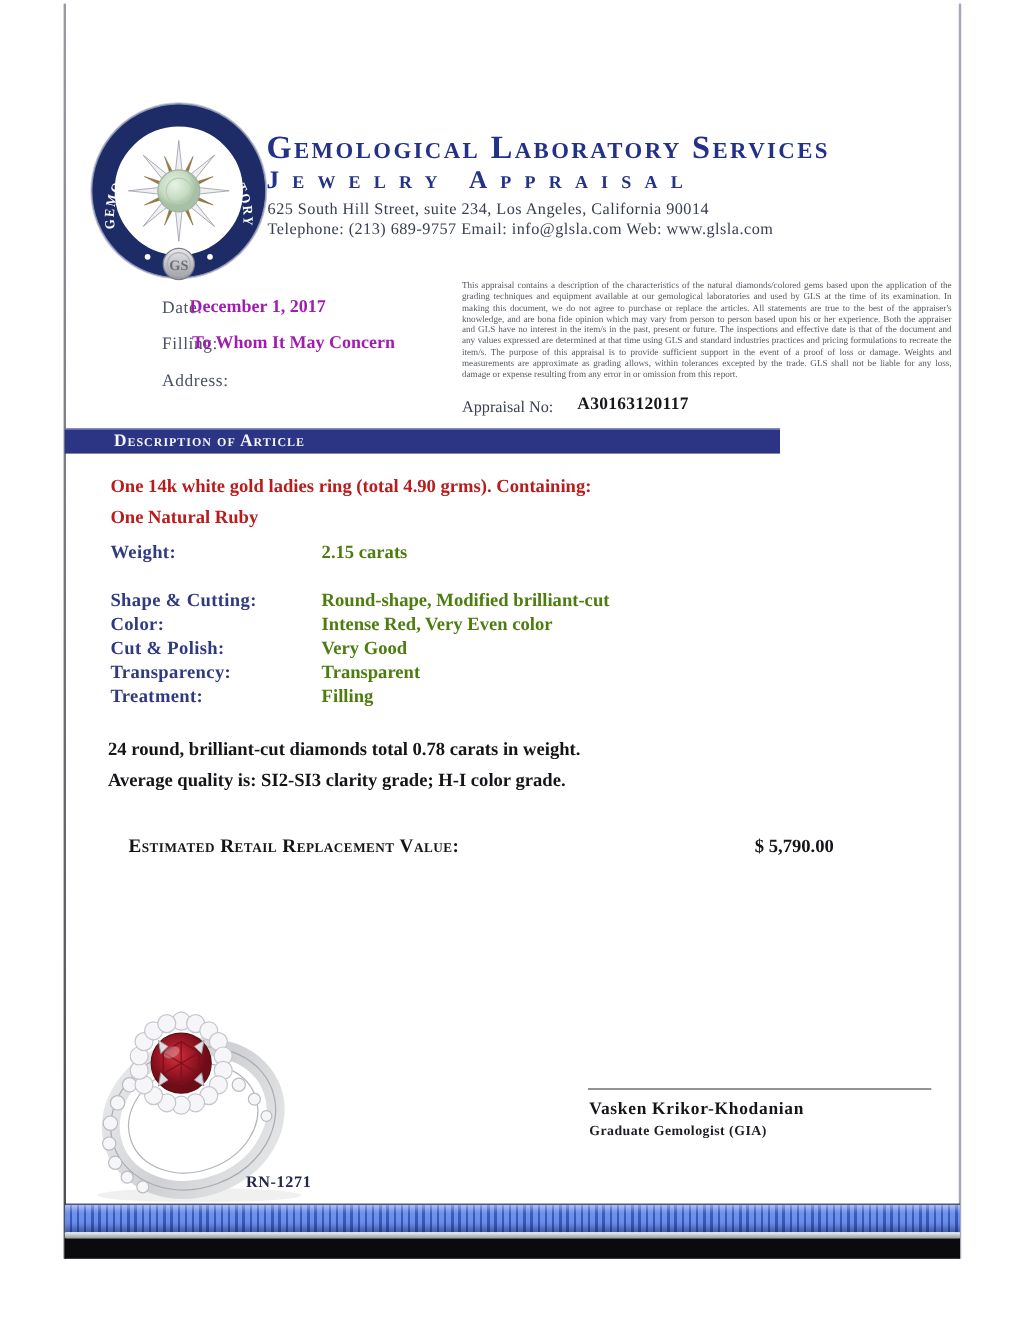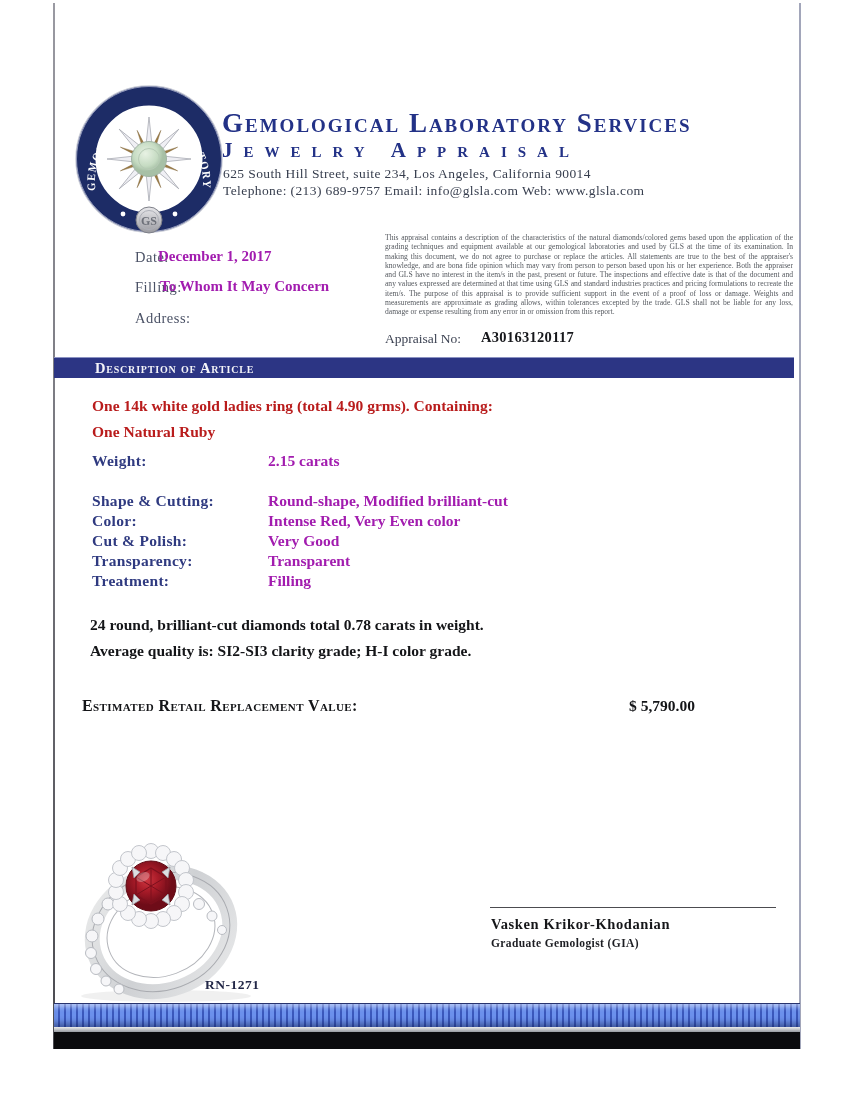--- a/index.html
+++ b/index.html
@@ -51,34 +51,34 @@
   .lbl-addr { top:310px; }
   .disclaimer {
     position:absolute; left:385px; top:233px; width:408px;
     font-size:7.6px; line-height:9.3px; color:#55595f;
     text-align:justify;
   }
   .appraisal-label { position:absolute; left:385px; top:331px; font-size:13.5px; color:#3c4252; }
   .appraisal-value { position:absolute; left:481px; top:329px; font-size:14.5px; font-weight:bold; color:#17181c; letter-spacing:0.3px; }
   
   .banner {
-    position:absolute; left:54px; top:357px; width:740px; height:21px;
+    position:absolute; left:54px; top:357px; width:596px; height:21px;
     background:#2c3584; border-top:1px solid #8b92c2;
     color:#f4f4f8; font-variant:small-caps; font-weight:bold;
     font-size:14.5px; line-height:20px; padding-left:41px; letter-spacing:0.8px;
   }
   .intro { position:absolute; left:92px; font-size:15.5px; font-weight:bold; color:#b91c1c; white-space:nowrap; }
   .intro1 { top:397px; } .intro2 { top:423px; }
   .spec-row { position:absolute; left:92px; height:20px; white-space:nowrap; }
   .spec-label { display:inline-block; width:176px; font-size:15.5px; font-weight:bold; color:#2f3a80; letter-spacing:0.3px; }
-  .spec-value { font-size:15.5px; font-weight:bold; color:#a21caf; }
+  .spec-value { font-size:15.5px; font-weight:bold; color:#4d7c0f; }
   .note { position:absolute; left:90px; font-size:15.5px; font-weight:bold; color:#141518; white-space:nowrap; }
   .note1 { top:616px; } .note2 { top:642px; }
   .value-label {
-    position:absolute; left:82px; top:697px; font-variant:small-caps;
+    position:absolute; left:107px; top:697px; font-variant:small-caps;
     font-weight:bold; font-size:16px; color:#141518; letter-spacing:0.4px;
   }
   .value-amount { position:absolute; left:629px; top:697px; font-size:15.5px; font-weight:bold; color:#141518; }
   
   .ring-photo { position:absolute; left:56px; top:820px; width:280px; height:185px; }
   .photo-ref { position:absolute; left:205px; top:977px; font-size:13.5px; font-weight:bold; color:#232848; letter-spacing:0.5px; }
   .sig-line { position:absolute; left:490px; top:907px; width:286px; height:1px; background:#4c4c50; }
   .sig-name { position:absolute; left:491px; top:916px; font-size:14.5px; font-weight:bold; color:#151619; letter-spacing:0.6px; }
   .sig-title { position:absolute; left:491px; top:937px; font-size:11.5px; font-weight:bold; color:#1c1d22; letter-spacing:0.4px; }
   

